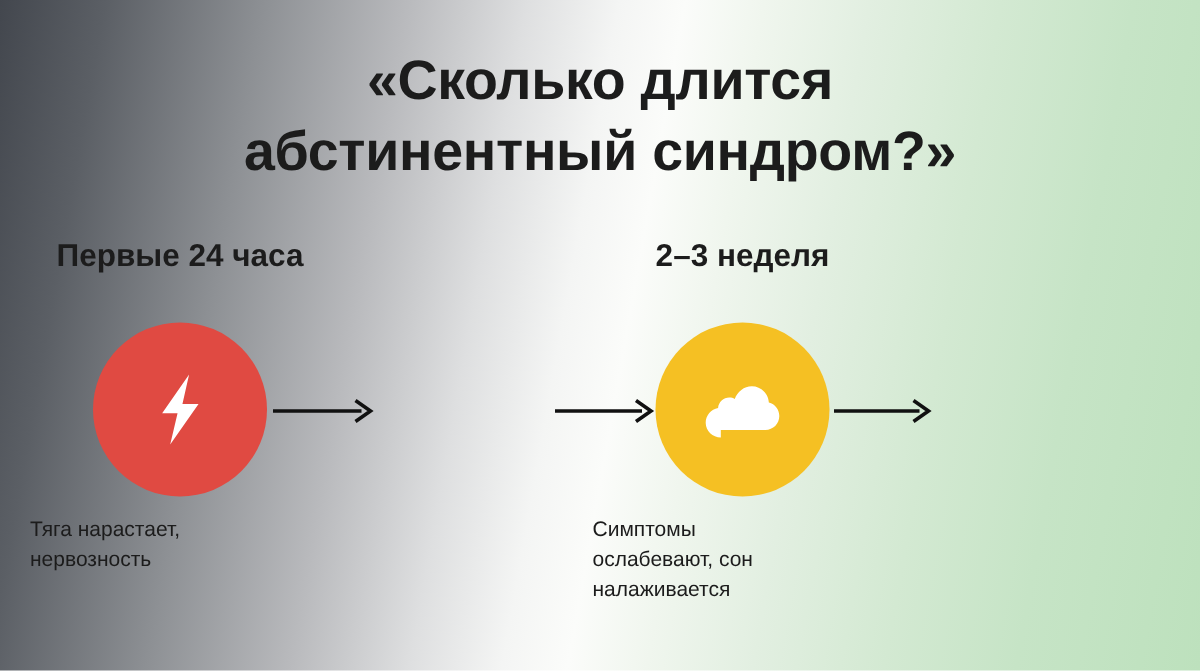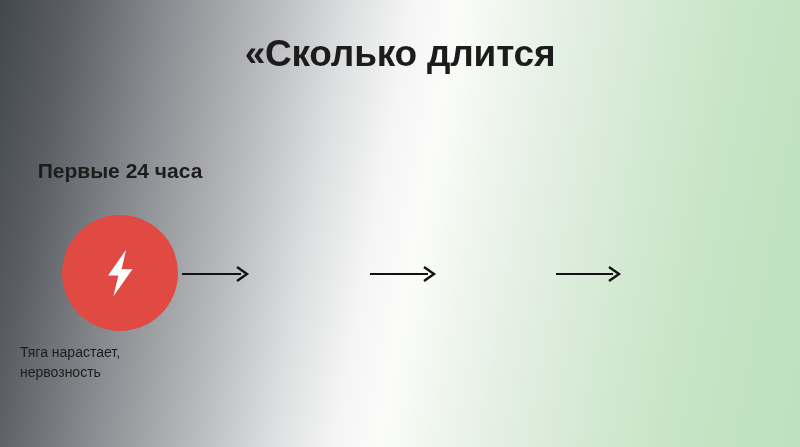--- a/index.html
+++ b/index.html
@@ -114,38 +114,54 @@
   #arrow-2 { left: 556px; width: 66px; }
   .arrow svg { display: block; }
 </style>
 </head>
 <body>
 
 <div id="canvas">
 
   <div class="title-block">
     <div class="title-line">«Сколько длится</div>
+    <div class="title-line">абстинентный синдром?»</div>
   </div>
 
   <div class="stage" id="stage-0">
     <div class="stage-period">Первые 24 часа</div>
     <div class="circle-wrap">
       <div class="circle" style="background-color: rgb(224, 74, 66);">
         <span>
           <svg width="56" height="56" viewBox="0 0 24 24" aria-hidden="true">
             <path fill="#ffffff" d="M14.6 2 6.9 13.1h4.4L9.2 22l8.1-11.6h-4.6L14.6 2z"></path>
           </svg>
         </span>
       </div>
     </div>
     <div class="stage-caption">Тяга нарастает,
 нервозность</div>
   </div>
 
 
+  <div class="stage" id="stage-2">
+    <div class="stage-period">2–3 неделя</div>
+    <div class="circle-wrap">
+      <div class="circle" style="background-color: rgb(245, 192, 35);">
+        <span>
+          <svg width="62" height="62" viewBox="0 0 24 24" aria-hidden="true">
+            <path fill="#ffffff" d="M6.4 19.2c-2.1 0-3.9-1.7-3.9-3.8 0-1.9 1.4-3.5 3.2-3.8.1-1.5 1.4-2.7 2.9-2.7.5 0 1 .1 1.4.4C10.7 7.4 12.4 6 14.4 6c2.4 0 4.3 1.9 4.4 4.2 1.6.4 2.7 1.8 2.7 3.5 0 2-1.6 3.6-3.6 3.6H6.4z"></path>
+          </svg>
+        </span>
+      </div>
+    </div>
+    <div class="stage-caption">Симптомы
+ослабевают, сон
+налаживается</div>
+  </div>
 
 
   <div class="arrow" id="arrow-0">
     <svg width="68" height="20" viewBox="0 0 68 20" aria-hidden="true">
       <line x1="0" y1="10" x2="59" y2="10" stroke="#111111" stroke-width="2.2"></line>
       <polyline points="55,3 65,10 55,17" fill="none" stroke="#111111" stroke-width="2.4" stroke-linecap="butt" stroke-linejoin="miter"></polyline>
     </svg>
   </div>
   <div class="arrow" id="arrow-1">
     <svg width="67" height="20" viewBox="0 0 67 20" aria-hidden="true">

